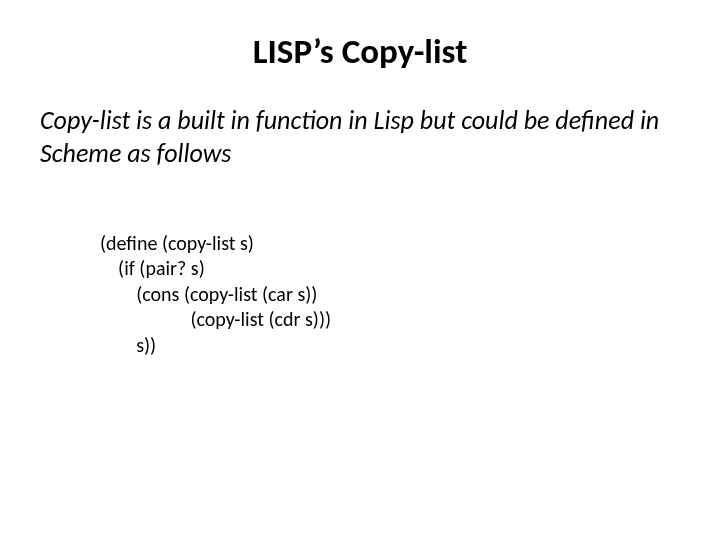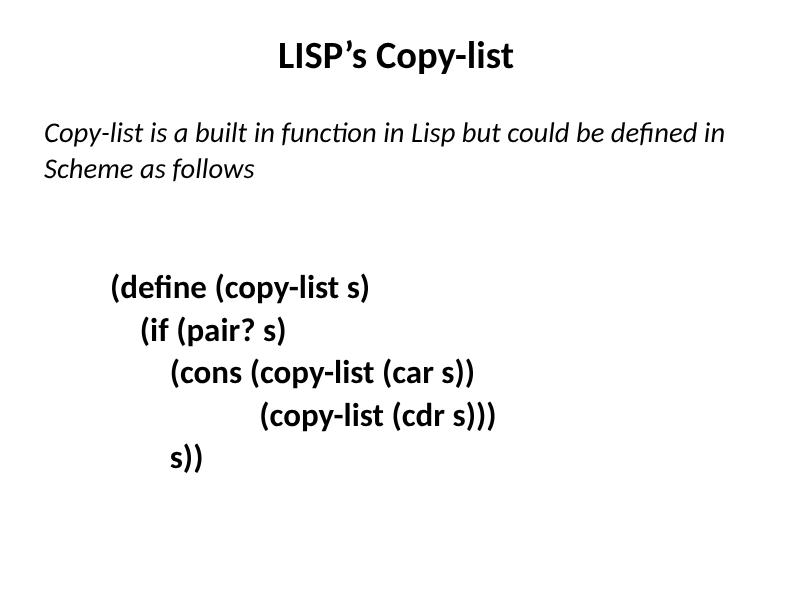--- a/index.html
+++ b/index.html
@@ -24,25 +24,24 @@
     margin: 6px 0 32px 0;
     letter-spacing: 0px;
   }
   .para {
     font-size: 26px;
     line-height: 1.25;
     margin: 0 0 36px 0;
     font-style: italic;
   }
   .code {
-    font-size: 30px;
+    font-size: 20px;
     line-height: 1.28;
     white-space: pre;
     margin-left: 60px;
-    font-weight: bold;
   }
 </style>
 </head>
 <body>
 
 <div class="slide">
   <h1 class="title">LISP’s Copy-list</h1>
 
   <p class="para">Copy-list is a built in function in Lisp but could be defined in Scheme as follows</p>
 

